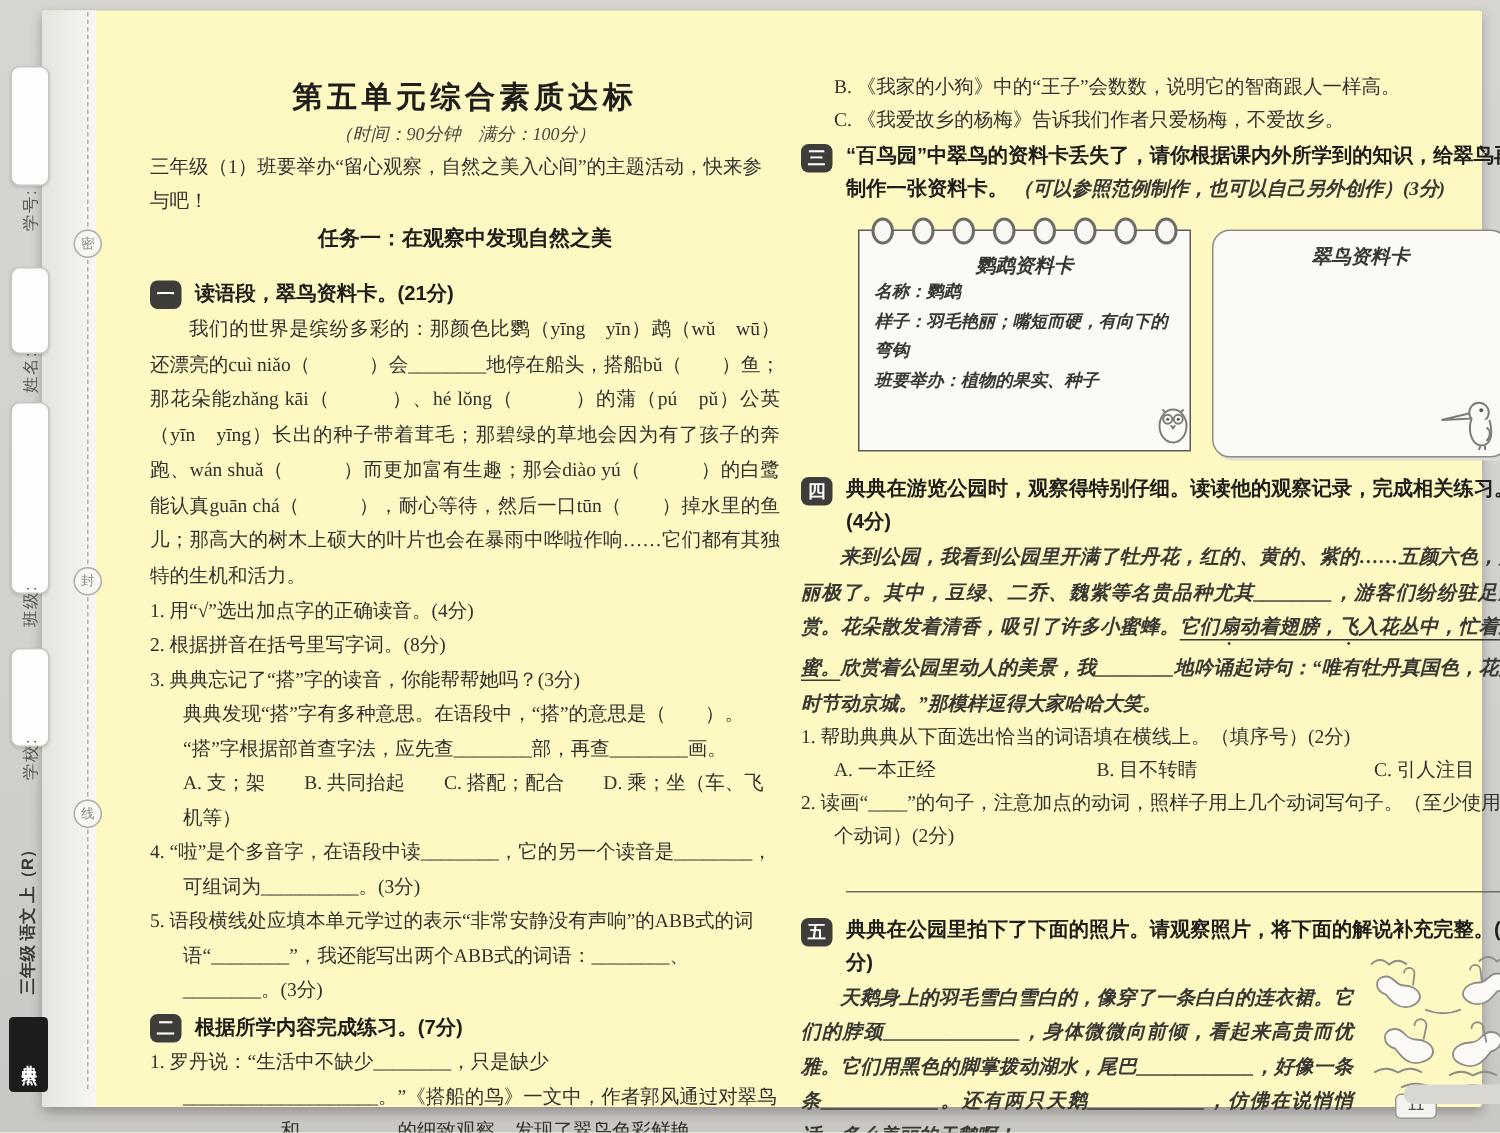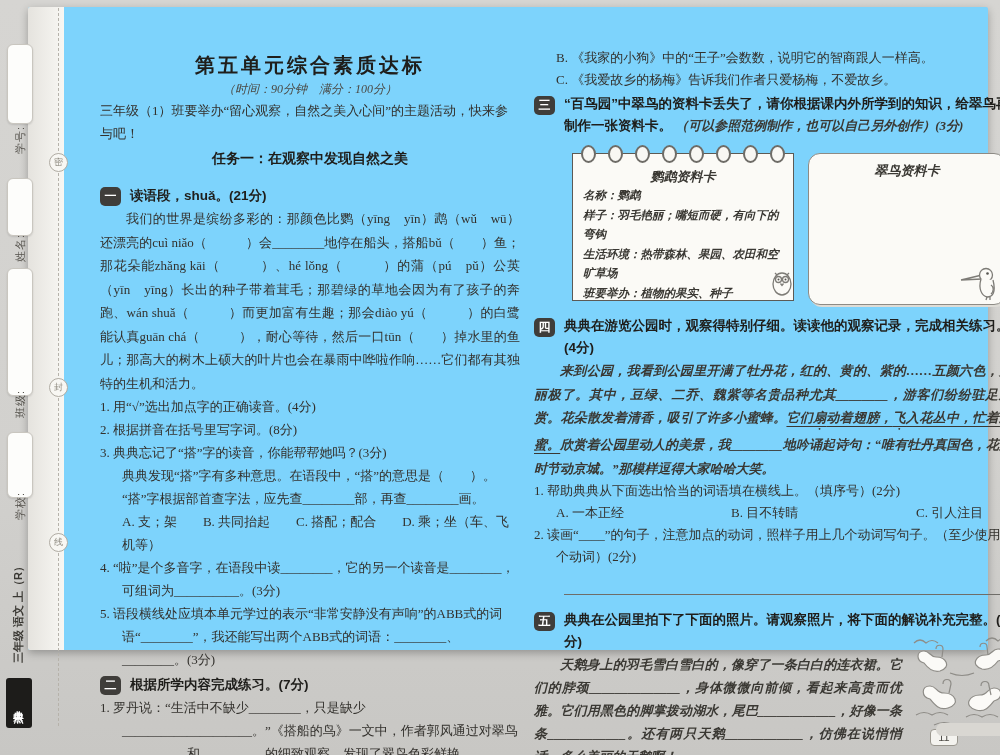--- a/index.html
+++ b/index.html
@@ -2,22 +2,22 @@
 <html><head>
 <meta charset="utf-8">
 <style>
   html,body{margin:0;padding:0;}
   body{
     width:1000px;height:755px;position:relative;overflow:hidden;
     background:linear-gradient(180deg,#d6d5d2 0%,#d2d1ce 60%,#c8c7c4 100%);
     font-family:"Liberation Serif",serif;color:#33312d;
   }
   .book{
-    position:absolute;left:28px;top:7px;width:960px;height:643px;
-    background:#7dd3fc;border-radius:2px;
+    position:absolute;left:28px;top:7px;width:960px;height:731px;
+    background:#fef9c3;border-radius:2px;
     box-shadow:0 3px 8px rgba(0,0,0,.28);
   }
   .book .edgeL{position:absolute;left:0;top:0;width:36px;height:100%;
     background:linear-gradient(90deg,#e5e3de,#f8f7f3);border-radius:2px 0 0 2px;}
   
   .seal-line{position:absolute;left:58px;top:8px;height:718px;border-left:1px dashed #b6b2aa;}
   .fill-box{position:absolute;background:#fdfdfb;border:1px solid #c9c6bf;border-radius:6px;width:24px;box-shadow:0 1px 2px rgba(0,0,0,.12);}
   .vlabel{position:absolute;width:36px;height:14px;font-size:11px;color:#55524c;text-align:center;
     transform:rotate(-90deg);transform-origin:18px 7px;font-family:"Liberation Sans",sans-serif;letter-spacing:1px;white-space:nowrap;}
   .seal-circle{position:absolute;left:49px;width:17px;height:17px;border:1px solid #b0aca3;border-radius:50%;
@@ -81,21 +81,21 @@
   <div class="edgeL"></div>
 
   <div class="col col-left">
     <div class="page-title t-center">第五单元综合素质达标</div>
     <div class="subtitle t-center">（时间：90分钟　满分：100分）</div>
     <div class="intro">三年级（1）班要举办“留心观察，自然之美入心间”的主题活动，快来参与吧！</div>
     <div class="task t-center">任务一：在观察中发现自然之美</div>
 
     <div class="sec">
       <span class="badge">一</span>
-      <span class="sec-title">读语段，shuǎ。(21分)</span>
+      <span class="sec-title">读语段，翠鸟资料卡。(21分)</span>
     </div>
     <div class="passage">我们的世界是缤纷多彩的：那颜色比鹦（yīng　yīn）鹉（wǔ　wū）还漂亮的cuì niǎo（　　　）会________地停在船头，搭船bǔ（　　）鱼；那花朵能zhǎng kāi（　　　）、hé lǒng（　　　）的蒲（pú　pǔ）公英（yīn　yīng）长出的种子带着茸毛；那碧绿的草地会因为有了孩子的奔跑、wán shuǎ（　　　）而更加富有生趣；那会diào yú（　　　）的白鹭能认真guān chá（　　　），耐心等待，然后一口tūn（　　）掉水里的鱼儿；那高大的树木上硕大的叶片也会在暴雨中哗啦作响……它们都有其独特的生机和活力。</div>
     <div class="q">1. 用“√”选出加点字的正确读音。(4分)</div>
     <div class="q">2. 根据拼音在括号里写字词。(8分)</div>
     <div class="q">3. 典典忘记了“搭”字的读音，你能帮帮她吗？(3分)</div>
     <div class="q-sub">典典发现“搭”字有多种意思。在语段中，“搭”的意思是（　　）。</div>
     <div class="q-sub">“搭”字根据部首查字法，应先查________部，再查________画。</div>
     <div class="q-sub">A. 支；架　　B. 共同抬起　　C. 搭配；配合　　D. 乘；坐（车、飞机等）</div>
     <div class="q">4. “啦”是个多音字，在语段中读________，它的另一个读音是________，可组词为__________。(3分)</div>
     <div class="q">5. 语段横线处应填本单元学过的表示“非常安静没有声响”的ABB式的词语“________”，我还能写出两个ABB式的词语：________、________。(3分)</div>
@@ -126,21 +126,20 @@
             <span class="ring"></span>
             <span class="ring"></span>
             <span class="ring"></span>
             <span class="ring"></span>
             <span class="ring"></span>
             <span class="ring"></span>
         </div>
         <div class="card-title kai">鹦鹉资料卡</div>
         <div class="card-line kai">名称：鹦鹉</div>
         <div class="card-line kai">样子：羽毛艳丽；嘴短而硬，有向下的弯钩</div>
-        <div class="card-line kai">生活环境：热带森林、果园、农田和空旷草场</div>
         <div class="card-line kai">班要举办：植物的果实、种子</div>
         <span class="owl">
           <svg width="26" height="30" viewBox="0 0 26 30" fill="none" stroke="#7d7b76" stroke-width="1.3">
             <path d="M6 6 L9 9 M20 6 L17 9"></path>
             <ellipse cx="13" cy="17" rx="9" ry="11" fill="#fbfaf6"></ellipse>
             <circle cx="9.5" cy="12.5" r="3"></circle>
               <circle cx="16.5" cy="12.5" r="3"></circle>
             <circle cx="9.5" cy="12.5" r="1" fill="#55534f" stroke="none"></circle>
               <circle cx="16.5" cy="12.5" r="1" fill="#55534f" stroke="none"></circle>
             <path d="M11.5 16.5 L13 18.5 L14.5 16.5"></path>

